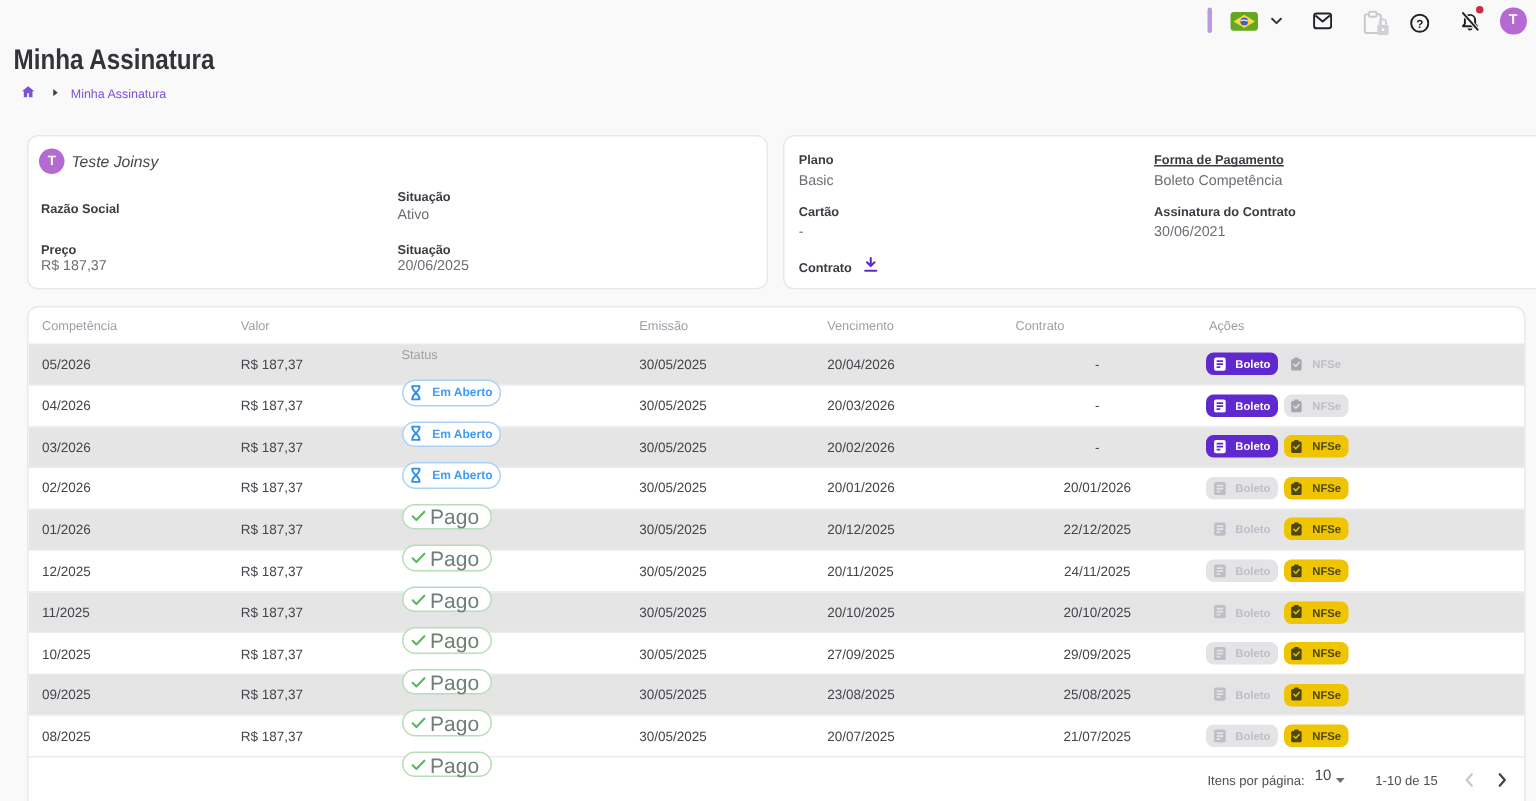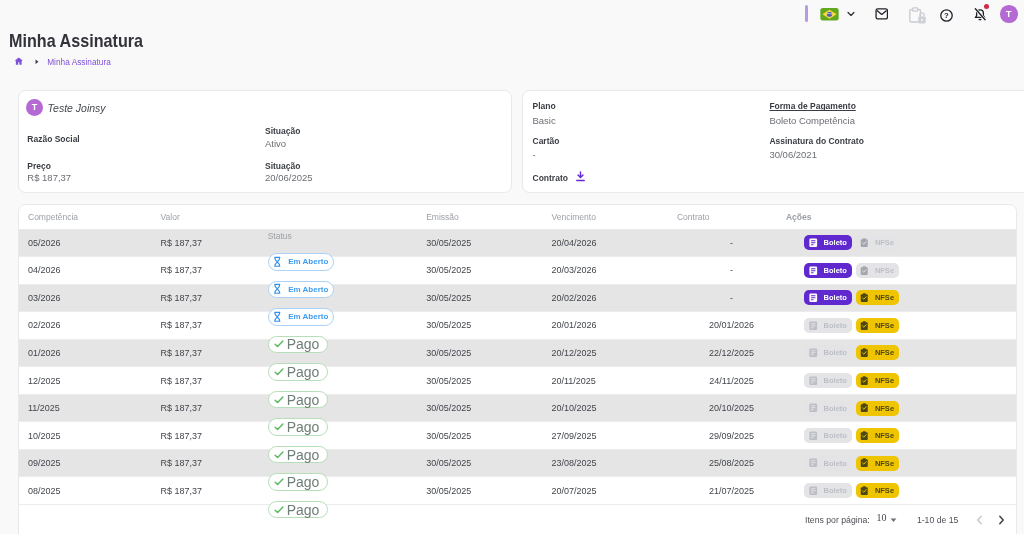--- a/index.html
+++ b/index.html
@@ -122,21 +122,21 @@
 </div>
 
 <div class="card" style="left:17.5px; top:204px; width:999.5px; height:340px; overflow:hidden;">
   <div class="thead">
     <div class="c1">Competência</div>
       <div class="c2">Valor</div>
       <div class="c3">Status</div>
     <div class="c4">Emissão</div>
       <div class="c5">Vencimento</div>
       <div class="c6h">Contrato</div>
-    <div style="font-weight:bold;">Ações</div>
+    <div style="margin-left:20px;">Ações</div>
   </div>
   <div id="rows">
       <div class="trow odd">
         <div class="c1">05/2026</div>
         <div class="c2">R$ 187,37</div>
         <div class="c3"><span class="badge open">
             <svg width="8.5" height="12" viewBox="0 0 12 16">
               <path d="M2.5 1.6 H9.5 C9.5 4.7 7.9 6.2 6 7.8 C7.9 9.4 9.5 10.9 9.5 14 H2.5 C2.5 10.9 4.1 9.4 6 7.8 C4.1 6.2 2.5 4.7 2.5 1.6 Z" fill="none" stroke="#2e90ee" stroke-width="1.7" stroke-linejoin="round"></path>
             </svg>
             <span class="t">Em Aberto</span>
@@ -368,21 +368,21 @@
           <span class="btn nfse"><svg width="8.5" height="9.5" viewBox="0 0 11 12">
               <rect x="1" y="1.5" width="9" height="10" rx="1.3" fill="#4c4713"></rect>
               <rect x="3.5" y="0.3" width="4" height="2.4" rx="0.8" fill="#4c4713"></rect>
               <path d="M3.3 6.2 L5 7.9 L7.9 4.6" fill="none" stroke="#efc400" stroke-width="1.2" stroke-linecap="round"></path>
             </svg>NFSe</span>
         </div>
       </div>
     </div>
   <div class="foot">
     <span style="left:786.5px;">Itens por página:</span>
-    <span style="left:858px; top:5.7px; color:#43464c; font-size:10px;font-family:Liberation Serif, serif;">10</span>
+    <span style="left:858px; top:5.7px; color:#43464c; font-size:10px;">10</span>
     <svg style="left:871px; top:10.5px;" width="7" height="4.5" viewBox="0 0 7 4.5">
         <path d="M0.6 0.6 L3.5 4 L6.4 0.6 Z" fill="#6d7076"></path>
       </svg>
     <span style="left:898.4px;">1-10 de 15</span>
     <svg style="left:957.5px; top:7.8px;" width="7" height="10" viewBox="0 0 7 10">
         <path d="M5.2 1.2 L1.8 5 L5.2 8.8" stroke="#c6c9ce" stroke-width="1.5" fill="none" stroke-linecap="round" stroke-linejoin="round"></path>
       </svg>
     <svg style="left:979px; top:7.8px;" width="7" height="10" viewBox="0 0 7 10">
         <path d="M1.8 1.2 L5.2 5 L1.8 8.8" stroke="#3f4247" stroke-width="1.5" fill="none" stroke-linecap="round" stroke-linejoin="round"></path>
       </svg>

